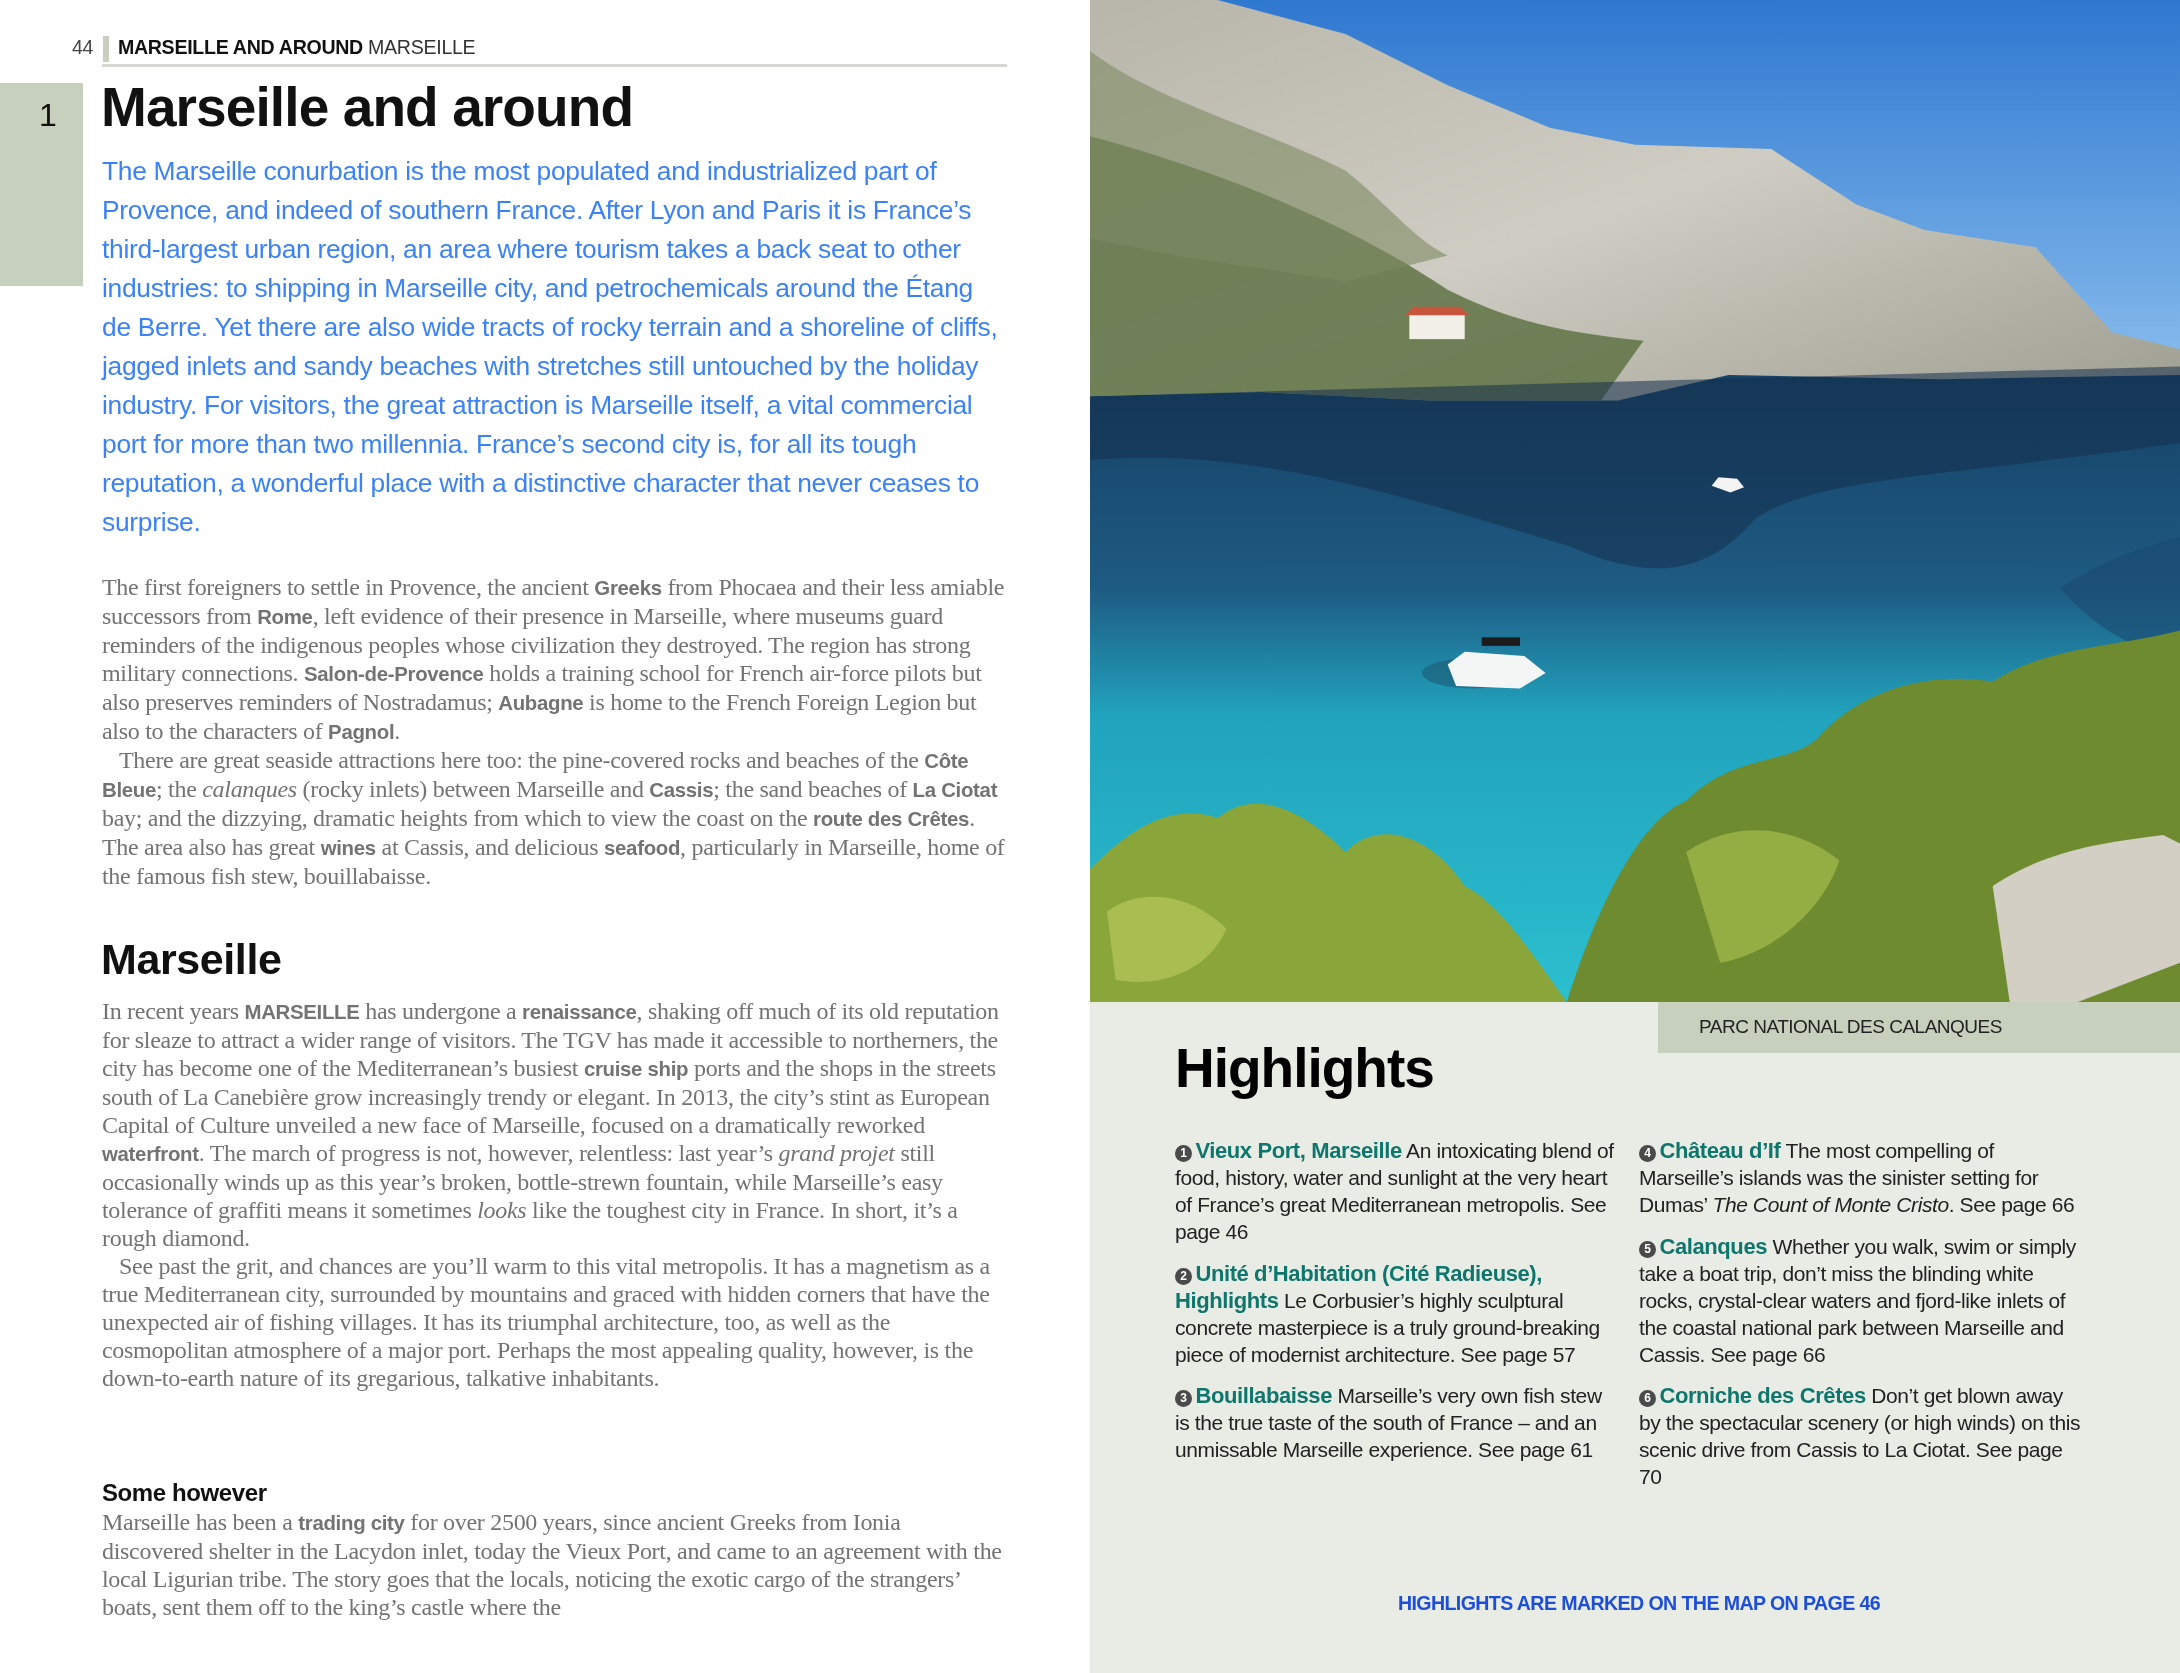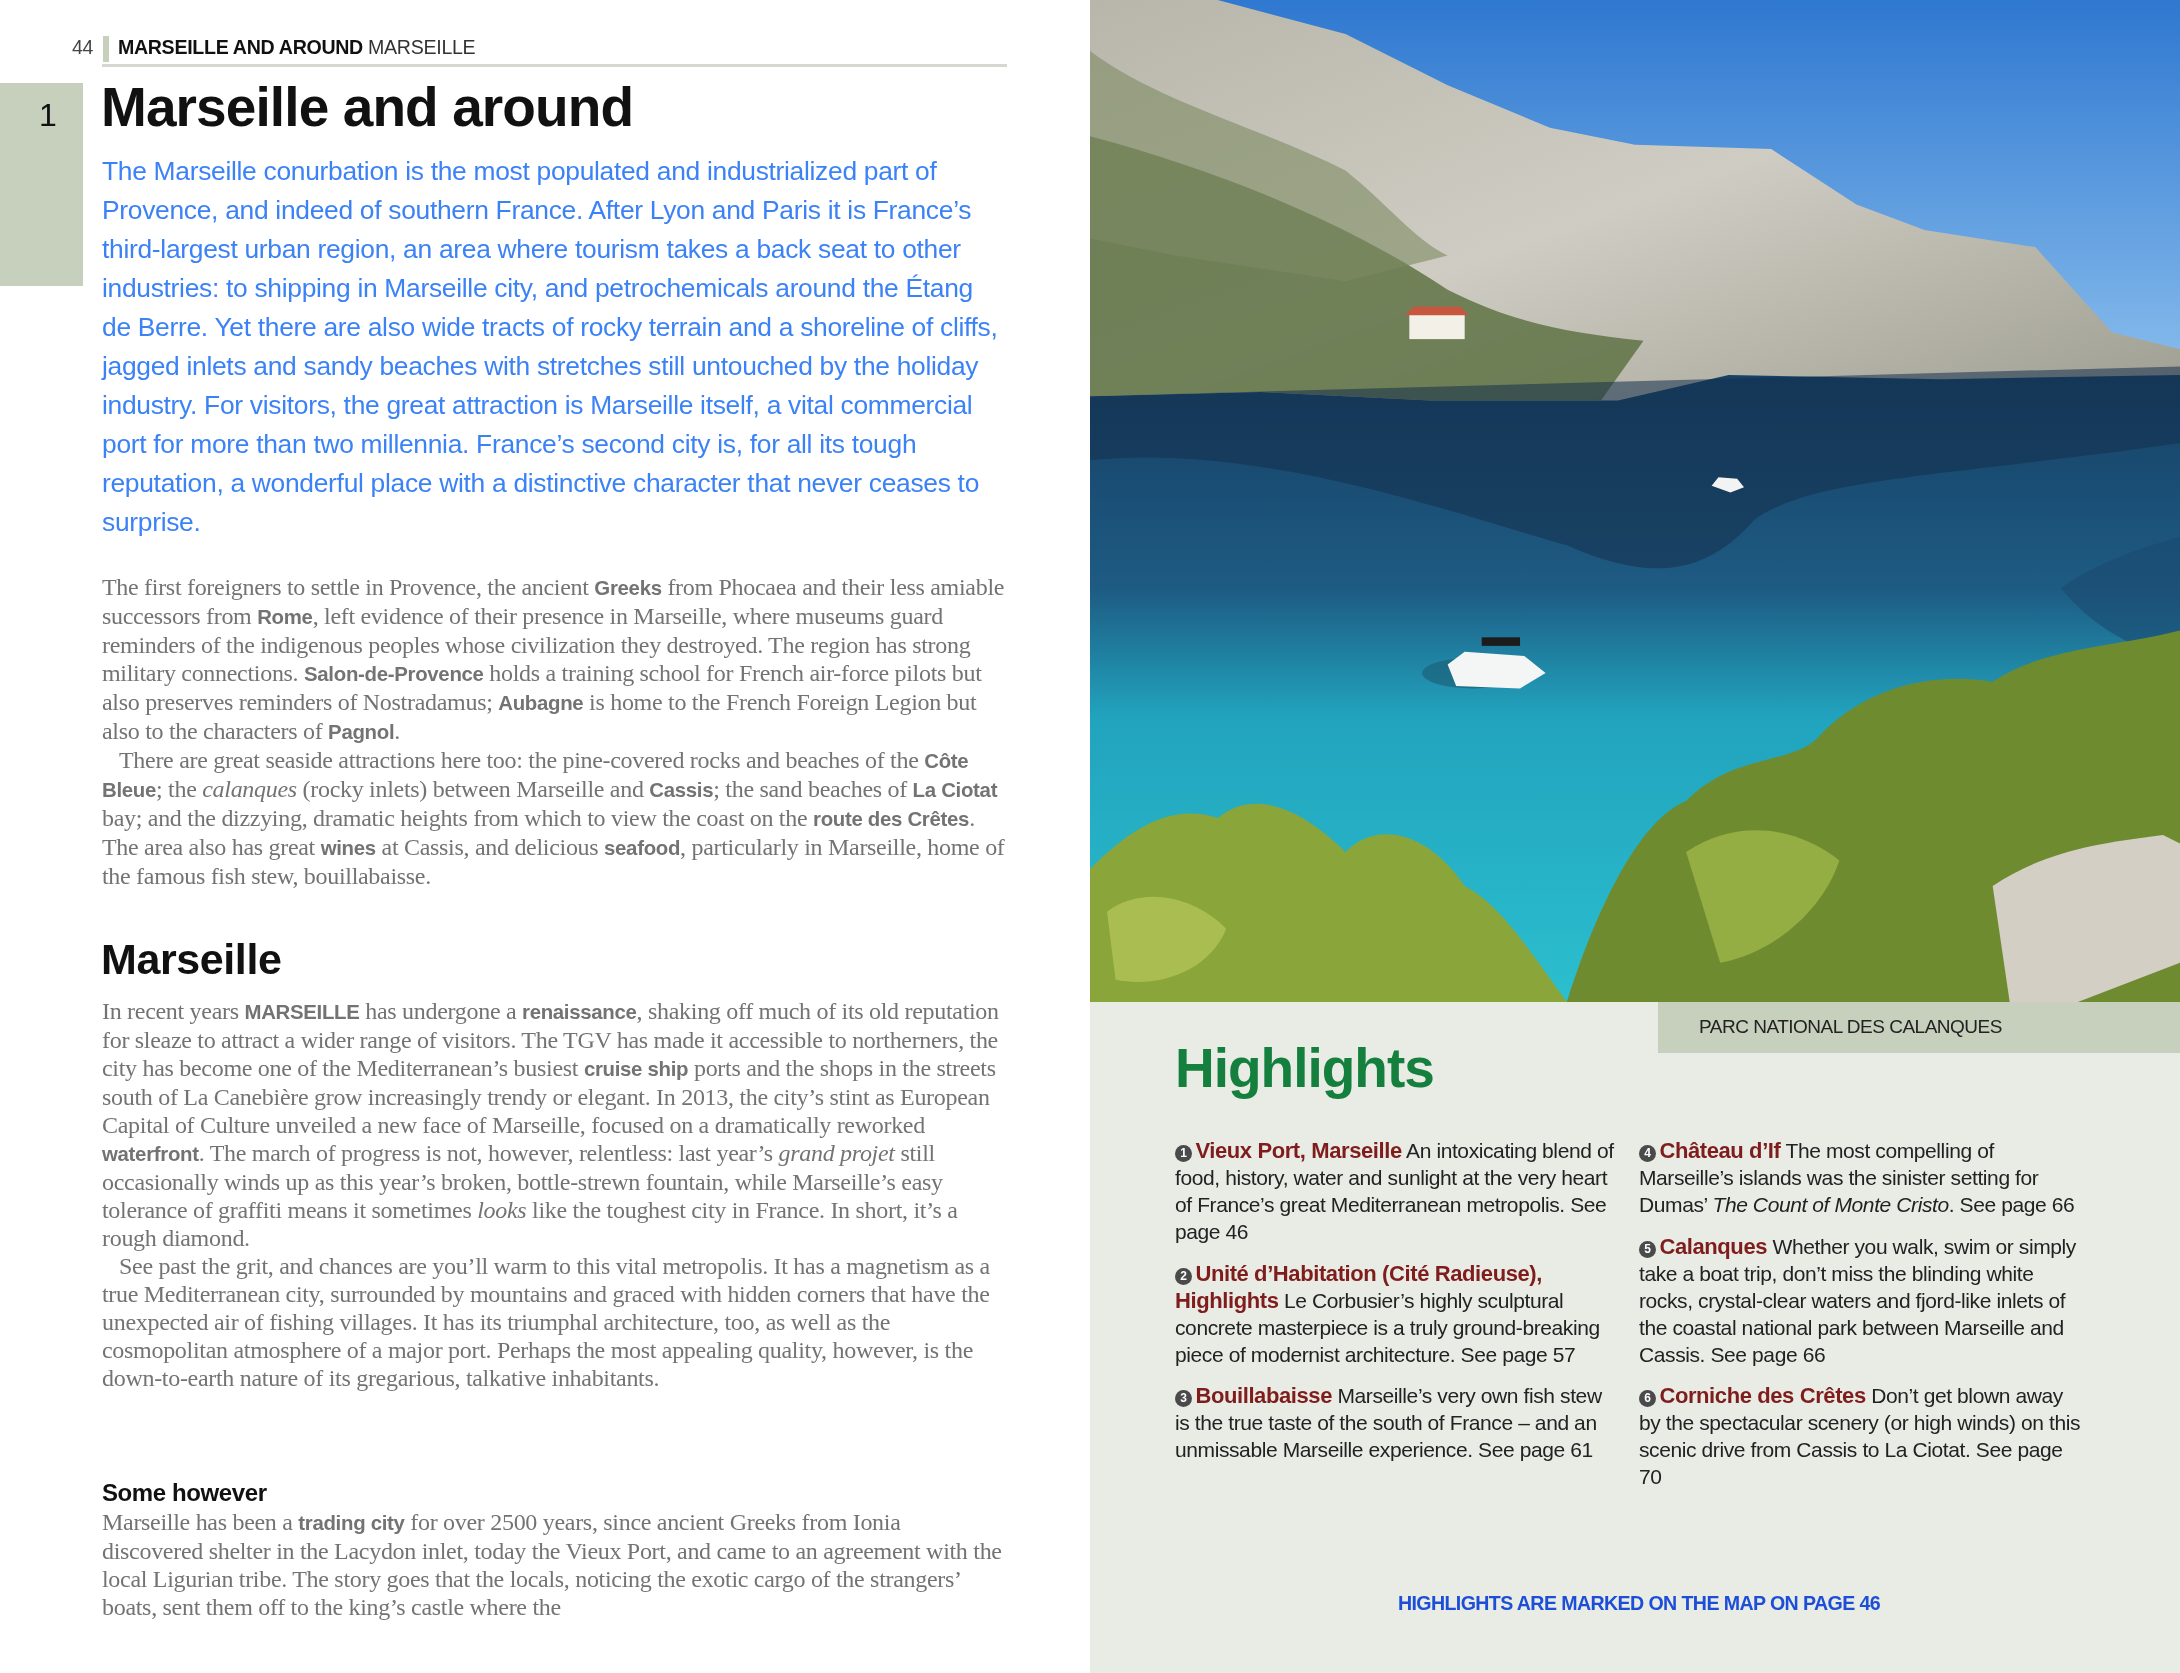--- a/index.html
+++ b/index.html
@@ -20,27 +20,27 @@
   .body-text i{font-style:italic;}
   .body-text .indent{display:inline-block;width:17px;}
   .section-h{position:absolute;left:101px;top:935px;font-size:43px;font-weight:bold;letter-spacing:-0.4px;margin:0;}
   .sub-h{position:absolute;left:102px;top:1479px;font-size:24px;font-weight:bold;letter-spacing:-0.4px;margin:0;}
 
   .right-page{position:absolute;left:1090px;top:0;width:1026px;height:1674px;}
   .photo{position:absolute;left:0;top:0;width:1090px;height:1002px;overflow:hidden;}
   .highlights{position:absolute;left:0;top:1002px;width:1090px;height:672px;background:#e9ece5;}
   .caption-tab{position:absolute;left:568px;top:0;width:522px;height:51px;background:#c6d0bd;}
   .caption-tab span{position:absolute;left:41px;top:13.6px;font-size:19px;color:#222;letter-spacing:-0.5px;}
-  .hl-title{position:absolute;left:85px;top:34px;font-size:55px;font-weight:bold;letter-spacing:-1px;margin:0;color:#15803d;}
+  .hl-title{position:absolute;left:85px;top:34px;font-size:55px;font-weight:bold;letter-spacing:-1px;margin:0;color:#000000;}
   .hl-col{position:absolute;top:135px;width:443px;font-size:21px;line-height:27px;letter-spacing:-0.4px;color:#222;}
   .hl-col.c1{left:85px;}
   .hl-col.c2{left:549px;}
   .hl-item{margin:0 0 14.5px 0;}
   .hl-num{display:inline-block;width:17px;height:17px;border-radius:50%;background:#4a4a4a;color:#fff;font-size:12px;line-height:17px;text-align:center;font-weight:bold;margin-right:3.4px;vertical-align:0.9px;}
-  .hl-name{font-weight:bold;color:#7f1d1d;font-size:22px;}
+  .hl-name{font-weight:bold;color:#0f766e;font-size:22px;}
   .hl-footer{position:absolute;left:4px;width:1090px;top:590px;text-align:center;font-size:19.6px;font-weight:bold;letter-spacing:-0.6px;color:#1d4ed8;}
 </style>
 </head>
 <body>
 
 <div class="left-page">
   <div class="running-head">
     <span class="pnum">44</span>
     <span class="bar"></span>
     <span class="sec">MARSEILLE AND AROUND</span>

